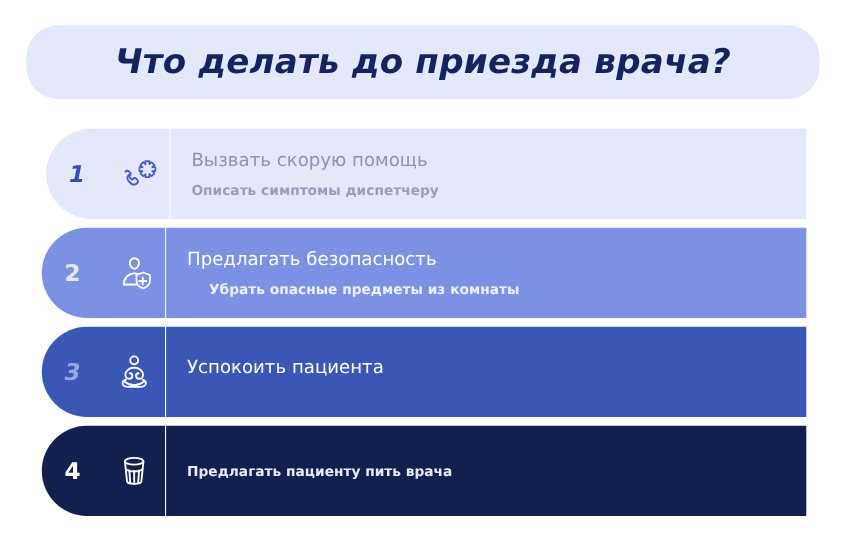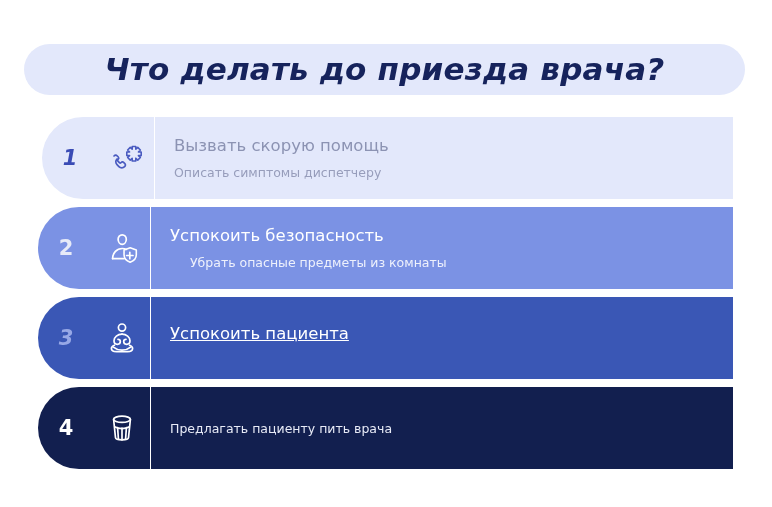--- a/index.html
+++ b/index.html
@@ -13,23 +13,23 @@
     position: relative;
     overflow: hidden;
     font-family: "DejaVu Sans", "Liberation Sans", sans-serif;
     -webkit-font-smoothing: antialiased;
   }
 
   
   #title-banner {
     position: absolute;
     left: 24px;
-    top: 44px;
+    top: 23px;
     width: 721px;
-    height: 51px;
+    height: 67px;
     background: #e3e8fb;
     border-radius: 29px;
     display: flex;
     align-items: center;
     justify-content: center;
   }
   #title-text {
     font-size: 31px;
     font-weight: 700;
     font-style: italic;
@@ -96,21 +96,21 @@
     padding-left: 19px;
   }
   .step-title {
     font-size: 16.5px;
     font-weight: 400;
     line-height: 1.25;
     margin-bottom: 8px;
   }
   .step-sub {
     font-size: 12.5px;
-    font-weight: 400;
+    font-weight: 700;
     line-height: 1.2;
   }
 
   
   .step-row .row-inner {
     position: absolute;
     top: 0;
     height: 82px;
     display: flex;
     align-items: stretch;
@@ -127,21 +127,21 @@
 
   
   #row-2 .row-inner { left: 38px; width: 695px; background: #7b92e4; }
   #row-2 .step-num  { color: #e6eaf8; font-style: normal; }
   #row-2 .step-title{ color: #ffffff; }
   #row-2 .step-sub  { color: #eef1fc; margin-left: 20px; }
 
   
   #row-3 .row-inner { left: 38px; width: 695px; background: #3a57b5; }
   #row-3 .step-num  { color: #97a8e6; }
-  #row-3 .step-title{ color: #ffffff; text-decoration: underline; }
+  #row-3 .step-title{ color: #ffffff; }
   #row-3 .step-sub  { color: #eef1fc; }
 
   
   #row-4 .row-inner { left: 38px; width: 695px; background: #121f4f; }
   #row-4 .step-num  { color: #ffffff; font-style: normal; }
   #row-4 .step-title{ color: #ffffff; }
   #row-4 .step-sub  { color: #e8ebf7; }
 </style>
 </head>
 <body>
@@ -186,21 +186,21 @@
             <path d="M10.6 30.6h11.6"></path>
 
             <path d="M29.2 20.4l6.6 2.4v5.2c0 3.6-2.7 6.6-6.6 8.1-3.9-1.5-6.6-4.5-6.6-8.1v-5.2z" transform="translate(-1.4,-1.3) scale(0.93) translate(2.6,2.2)"></path>
 
             <path d="M28.1 24.6v6.4M24.9 27.8h6.4" transform="translate(-0.3,-0.3)"></path>
           </svg>
         </div>
       </div>
       <div class="step-divider"></div>
       <div class="step-body">
-        <div class="step-title">Успокоить безопасность</div>
+        <div class="step-title">Предлагать безопасность</div>
         <div class="step-sub">Убрать опасные предметы из комнаты</div>
       </div>
     </div>
   </div>
 
   <div class="step-row" id="row-3">
     <div class="row-inner">
       <div class="step-left">
         <div class="step-num">3</div>
         <div class="step-icon">

